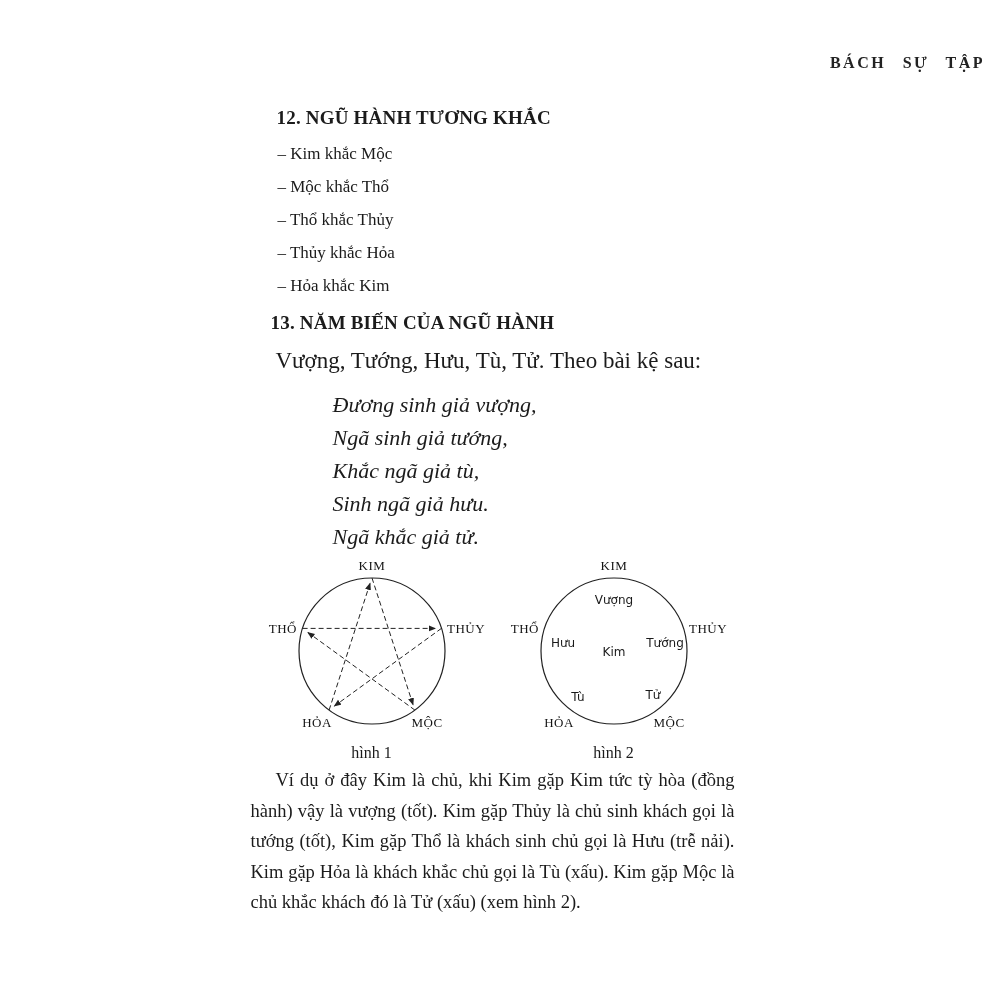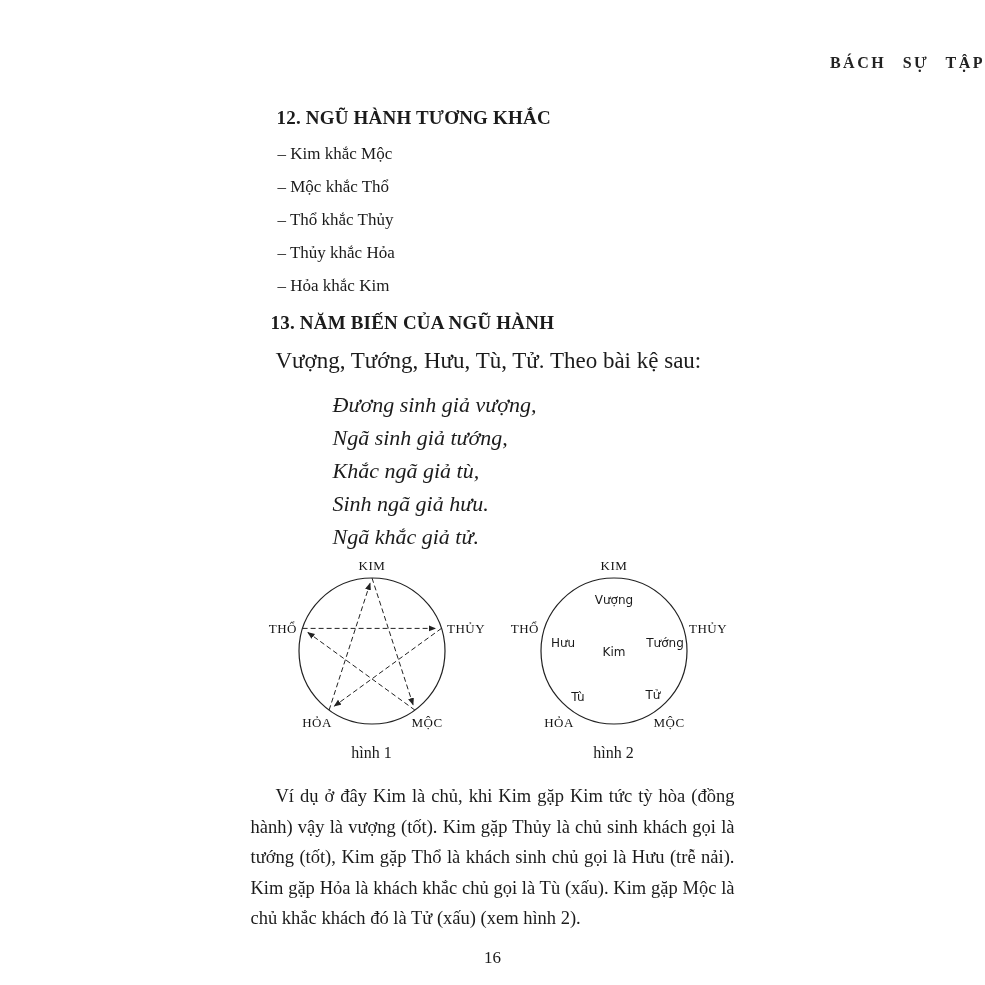--- a/index.html
+++ b/index.html
@@ -65,21 +65,20 @@
   .inner-label {
     font-family: "DejaVu Sans", sans-serif;
     font-size: 12px;
     fill: #1a1a1a;
   }
   .body-paragraph {
     font-size: 18.5px;
     line-height: 30.5px;
     text-align: justify;
     text-indent: 25px;
-    margin-top: 16px;
   }
   .page-number {
     text-align: center;
     font-size: 17px;
     margin-top: 14px;
   }
 </style>
 </head>
 <body>
 
@@ -154,15 +153,14 @@
         </svg>
         <div class="fig-caption">hình 2</div>
       </div>
 
     </div>
 
     <div class="body-paragraph">Ví dụ ở đây Kim là chủ, khi Kim gặp Kim tức tỳ hòa (đồng hành) vậy là vượng (tốt). Kim gặp Thủy là chủ sinh khách gọi là tướng (tốt), Kim gặp Thổ là khách sinh chủ gọi là Hưu (trễ nải). Kim gặp Hỏa là khách khắc chủ gọi là Tù (xấu). Kim gặp Mộc là chủ khắc khách đó là Tử (xấu) (xem hình 2).</div>
 
   </div>
 
-  <div class="page-number">16</div>
 
 </div>
 
 </body></html>

